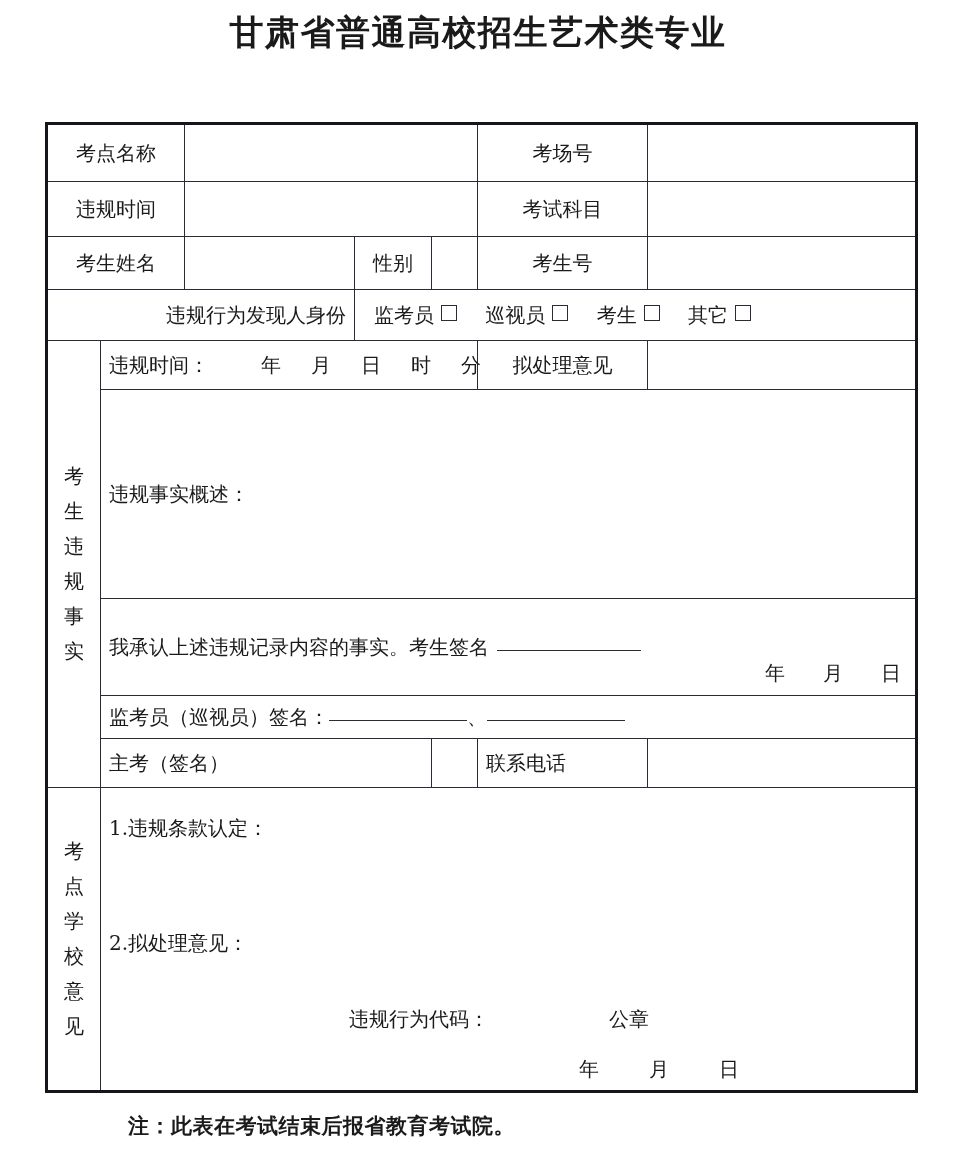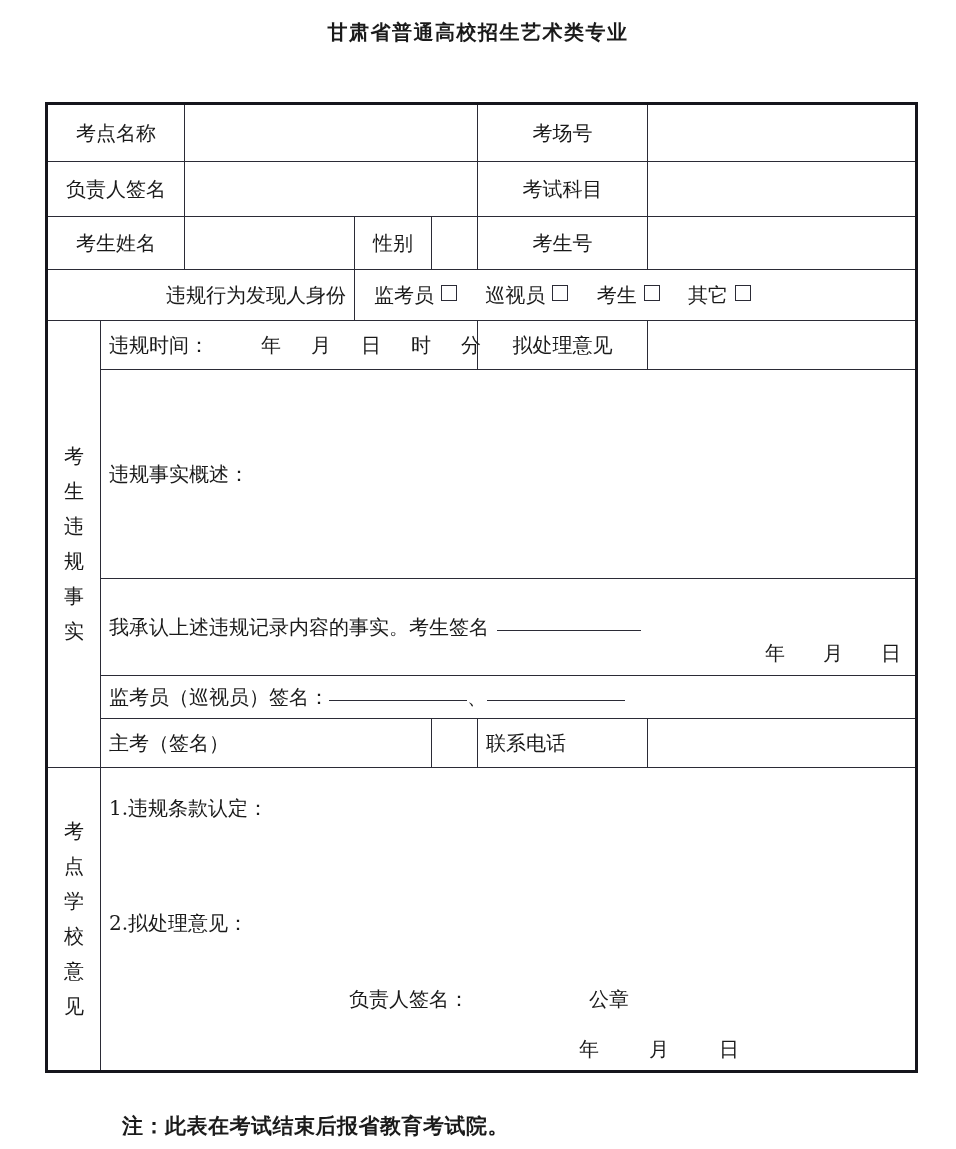--- a/index.html
+++ b/index.html
@@ -20,32 +20,32 @@
     width: 956px;
     height: 1149px;
   }
 
   
   .title-block {
     padding-top: 10px;
     text-align: center;
   }
   .title-line {
-    font-size: 20px;
+    font-size: 34px;
     font-weight: bold;
     letter-spacing: 1.5px;
     line-height: 45px;
     font-family: "DejaVu Serif", "Liberation Serif", serif;
   }
 
   
   .form-table {
     position: absolute;
     left: 45px;
-    top: 102px;
+    top: 122px;
     width: 870px;
     border-collapse: collapse;
     table-layout: fixed;
   }
   .form-table td {
     border: 1px solid #2b2b36;
     font-size: 20px;
     padding: 0 8px;
     vertical-align: middle;
     line-height: 1.35;
@@ -166,21 +166,21 @@
     position: absolute;
     top: 72px;
     left: 478px;
     white-space: nowrap;
   }
   .signoff-row2 .sp { display: inline-block; width: 50px; }
 
   
   .note {
     position: absolute;
-    left: 122px;
+    left: 128px;
     top: 1112px;
     font-size: 21px;
     font-weight: bold;
     letter-spacing: 0.5px;
     white-space: nowrap;
   }
 </style>
 </head>
 <body>
 
@@ -204,21 +204,21 @@
 
     <tbody>
         <tr>
       <td class="lbl-cell" colspan="2" style="height:56px">考点名称</td>
       <td class="val-cell" colspan="3"></td>
       <td class="lbl-cell" colspan="2">考场号</td>
       <td class="val-cell"></td>
     </tr>
 
     <tr>
-      <td class="lbl-cell" colspan="2" style="height:54px">负责人签名</td>
+      <td class="lbl-cell" colspan="2" style="height:54px">违规时间</td>
       <td class="val-cell" colspan="3"></td>
       <td class="lbl-cell" colspan="2">考试科目</td>
       <td class="val-cell"></td>
     </tr>
 
     <tr>
       <td class="lbl-cell" colspan="2" style="height:52px">考生姓名</td>
       <td class="val-cell"></td>
       <td class="lbl-cell">性别</td>
       <td class="val-cell"></td>
@@ -299,21 +299,21 @@
         </div>
         <div class="opinion-item">
           <div>2.拟处理意见：</div>
           <div></div>
         </div>
       </td>
     </tr>
 
     <tr>
       <td class="signoff-cell" colspan="7" style="border-top:none">
-        <div class="signoff-row1"><span>负责人签名：</span><span class="gap"></span><span>公章</span></div>
+        <div class="signoff-row1"><span>违规行为代码：</span><span class="gap"></span><span>公章</span></div>
         <div class="signoff-row2"><span>年</span><span class="sp"></span><span>月</span><span class="sp"></span><span>日</span></div>
       </td>
     </tr>
   </tbody>
     </table>
 
   <div class="note">注：此表在考试结束后报省教育考试院。</div>
 
 </div>
 

